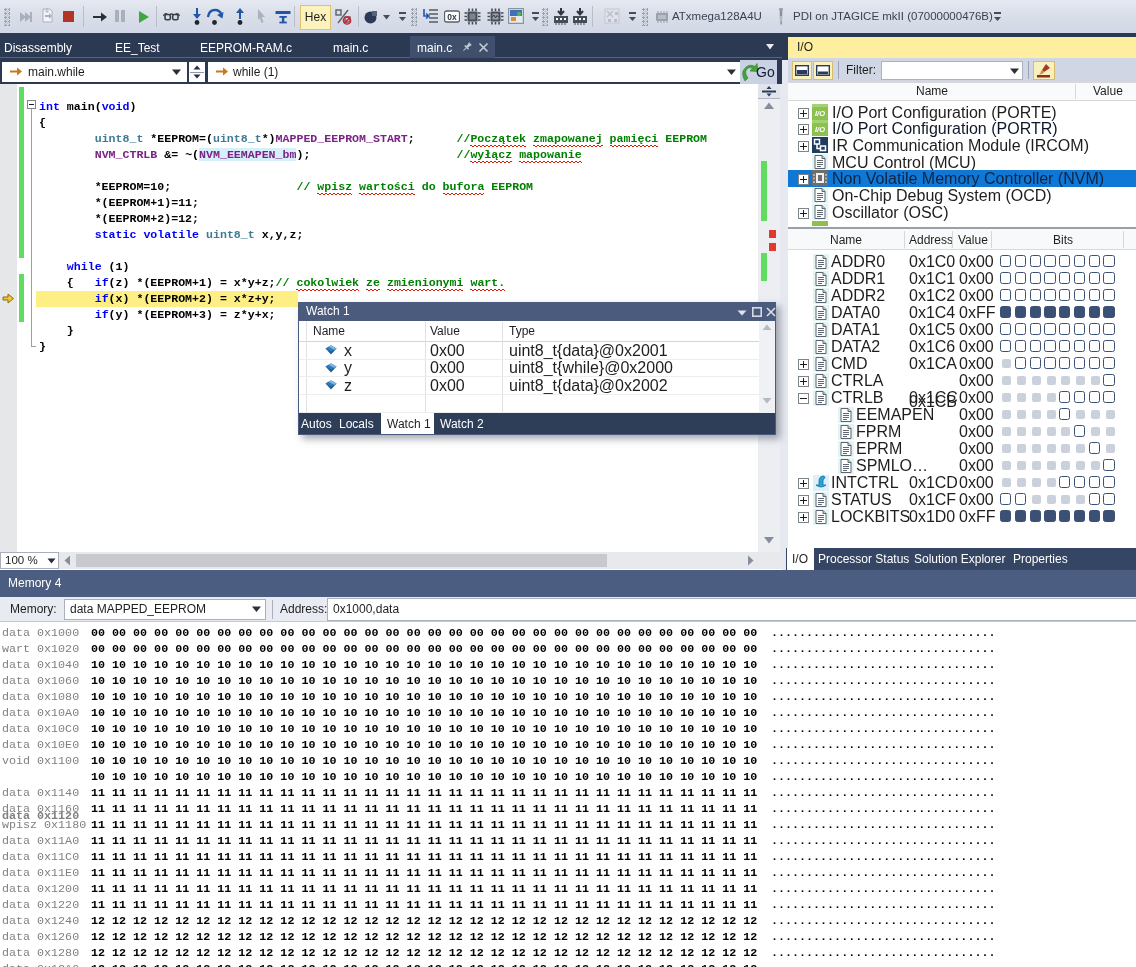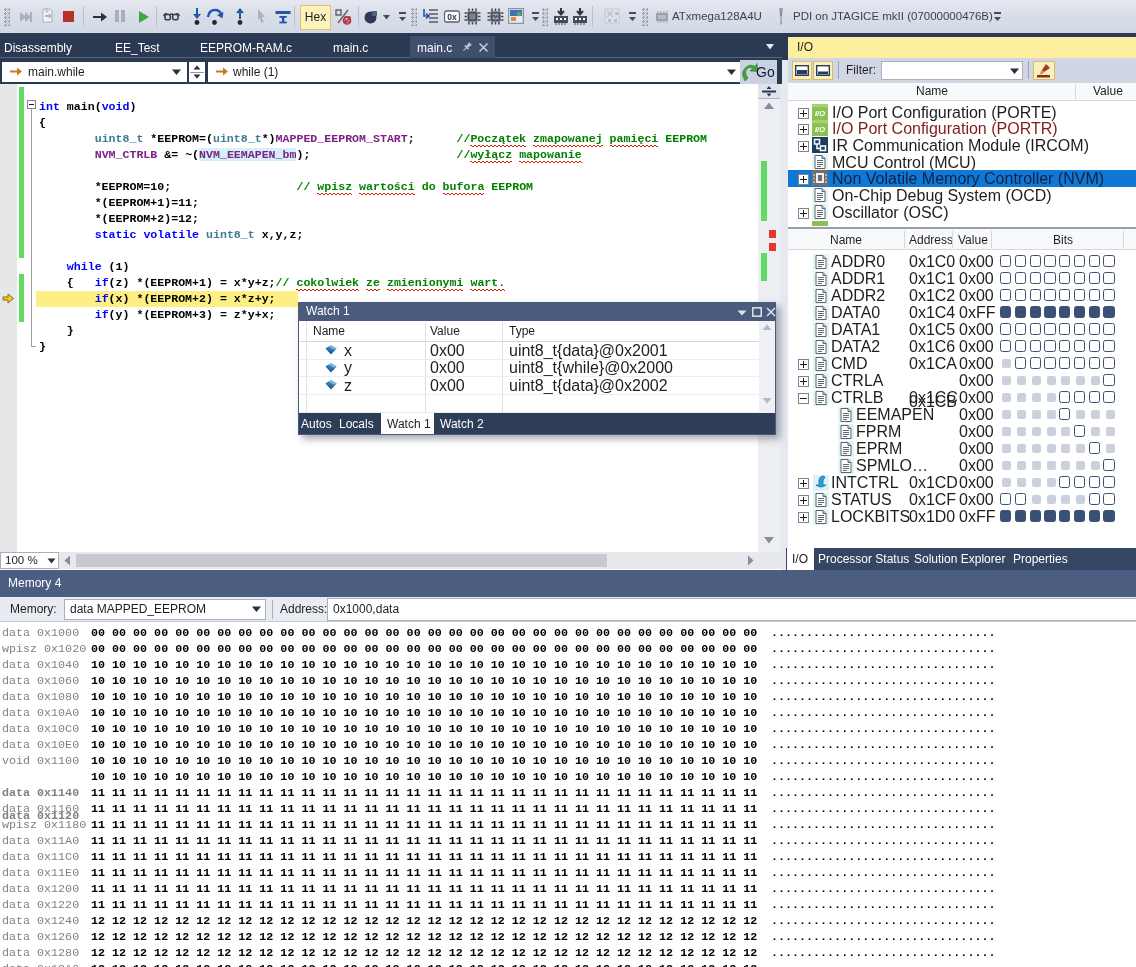--- a/index.html
+++ b/index.html
@@ -351,21 +351,21 @@
 <div class="rowtxt" style="left:832px;top:104px;color:#1e1e1e;">I/O Port Configuration (PORTE)</div>
 <div class="exp" style="left:798px;top:124px;">
     <i></i>
     <b></b>
   </div>
 <svg class="a" style="left:812px;top:120px;" width="16" height="16" viewBox="0 0 16 16">
     <rect x="0" y="0" width="16" height="16" fill="#8cc152"></rect>
     <rect x="0" y="0" width="16" height="3" fill="#a5d273"></rect>
     <text x="8" y="11.5" font-size="7.5" font-weight="bold" font-style="italic" fill="#fff" text-anchor="middle" font-family="Liberation Sans">I/O</text>
   </svg>
-<div class="rowtxt" style="left:832px;top:120px;color:#7f1d1d;">I/O Port Configuration (PORTR)</div>
+<div class="rowtxt" style="left:832px;top:120px;color:#0f172a;">I/O Port Configuration (PORTR)</div>
 <div class="exp" style="left:798px;top:141px;">
     <i></i>
     <b></b>
   </div>
 <svg class="a" style="left:812px;top:137px;" width="16" height="16" viewBox="0 0 16 16">
     <rect x="0" y="0" width="16" height="16" fill="#1d3c5e"></rect>
     <g fill="none" stroke="#fff" stroke-width="1.5">
       <rect x="2.5" y="2.5" width="5" height="4.5"></rect>
       <rect x="8.5" y="9" width="5" height="4.5"></rect>
       <path d="M5 7 L5 11.5 L8.5 11.5"></path>
@@ -763,21 +763,21 @@
 <svg class="a" style="left:251px;top:606px;" width="12" height="7" viewBox="0 0 12 7">
     <path d="M1 0.5 L10 0.5 L5.5 6 Z" fill="#2a2f38"></path>
   </svg>
 <div class="a" style="left:272px;top:600px;width:1px;height:19px;background:#a9afbd;"></div>
 <div class="a" style="left:280px;top:597px;height:24px;line-height:24px;color:#1e1e1e;">Address:</div>
 <div class="a" style="left:327px;top:598px;width:809px;height:23px;background:#fff;border:1px solid #a9afbd;border-right:none;box-sizing:border-box;"></div>
 <div class="a" style="left:333px;top:599px;height:21px;line-height:21px;color:#1e1e1e;">0x1000,data</div>
 <pre class="mem" style="left:2px;top:625px;color:#808080;font-weight:normal;">data 0x1000</pre>
 <pre class="mem" style="left:91px;top:625px;">00 00 00 00 00 00 00 00 00 00 00 00 00 00 00 00 00 00 00 00 00 00 00 00 00 00 00 00 00 00 00 00</pre>
 <pre class="mem" style="left:771px;top:625px;">................................</pre>
-<pre class="mem" style="left:2px;top:641px;color:#808080;font-weight:normal;">wpisz 0x1020</pre>
+<pre class="mem" style="left:2px;top:641px;color:#808080;font-weight:normal;">wart 0x1020</pre>
 <pre class="mem" style="left:91px;top:641px;">00 00 00 00 00 00 00 00 00 00 00 00 00 00 00 00 00 00 00 00 00 00 00 00 00 00 00 00 00 00 00 00</pre>
 <pre class="mem" style="left:771px;top:641px;">................................</pre>
 <pre class="mem" style="left:2px;top:657px;color:#808080;font-weight:normal;">data 0x1040</pre>
 <pre class="mem" style="left:91px;top:657px;">10 10 10 10 10 10 10 10 10 10 10 10 10 10 10 10 10 10 10 10 10 10 10 10 10 10 10 10 10 10 10 10</pre>
 <pre class="mem" style="left:771px;top:657px;">................................</pre>
 <pre class="mem" style="left:2px;top:673px;color:#808080;font-weight:normal;">data 0x1060</pre>
 <pre class="mem" style="left:91px;top:673px;">10 10 10 10 10 10 10 10 10 10 10 10 10 10 10 10 10 10 10 10 10 10 10 10 10 10 10 10 10 10 10 10</pre>
 <pre class="mem" style="left:771px;top:673px;">................................</pre>
 <pre class="mem" style="left:2px;top:689px;color:#808080;font-weight:normal;">data 0x1080</pre>
 <pre class="mem" style="left:91px;top:689px;">10 10 10 10 10 10 10 10 10 10 10 10 10 10 10 10 10 10 10 10 10 10 10 10 10 10 10 10 10 10 10 10</pre>
@@ -790,21 +790,21 @@
 <pre class="mem" style="left:771px;top:721px;">................................</pre>
 <pre class="mem" style="left:2px;top:737px;color:#808080;font-weight:normal;">data 0x10E0</pre>
 <pre class="mem" style="left:91px;top:737px;">10 10 10 10 10 10 10 10 10 10 10 10 10 10 10 10 10 10 10 10 10 10 10 10 10 10 10 10 10 10 10 10</pre>
 <pre class="mem" style="left:771px;top:737px;">................................</pre>
 <pre class="mem" style="left:2px;top:753px;color:#808080;font-weight:normal;">void 0x1100</pre>
 <pre class="mem" style="left:91px;top:753px;">10 10 10 10 10 10 10 10 10 10 10 10 10 10 10 10 10 10 10 10 10 10 10 10 10 10 10 10 10 10 10 10</pre>
 <pre class="mem" style="left:771px;top:753px;">................................</pre>
 <pre class="mem" style="left:2px;top:808px;color:#808080;font-weight:bold;">data 0x1120</pre>
 <pre class="mem" style="left:91px;top:769px;">10 10 10 10 10 10 10 10 10 10 10 10 10 10 10 10 10 10 10 10 10 10 10 10 10 10 10 10 10 10 10 10</pre>
 <pre class="mem" style="left:771px;top:769px;">................................</pre>
-<pre class="mem" style="left:2px;top:785px;color:#808080;font-weight:bold;">data 0x1140</pre>
+<pre class="mem" style="left:2px;top:785px;color:#808080;font-weight:normal;">data 0x1140</pre>
 <pre class="mem" style="left:91px;top:785px;">11 11 11 11 11 11 11 11 11 11 11 11 11 11 11 11 11 11 11 11 11 11 11 11 11 11 11 11 11 11 11 11</pre>
 <pre class="mem" style="left:771px;top:785px;">................................</pre>
 <pre class="mem" style="left:2px;top:801px;color:#808080;font-weight:normal;">data 0x1160</pre>
 <pre class="mem" style="left:91px;top:801px;">11 11 11 11 11 11 11 11 11 11 11 11 11 11 11 11 11 11 11 11 11 11 11 11 11 11 11 11 11 11 11 11</pre>
 <pre class="mem" style="left:771px;top:801px;">................................</pre>
 <pre class="mem" style="left:2px;top:817px;color:#808080;font-weight:normal;">wpisz 0x1180</pre>
 <pre class="mem" style="left:91px;top:817px;">11 11 11 11 11 11 11 11 11 11 11 11 11 11 11 11 11 11 11 11 11 11 11 11 11 11 11 11 11 11 11 11</pre>
 <pre class="mem" style="left:771px;top:817px;">................................</pre>
 <pre class="mem" style="left:2px;top:833px;color:#808080;font-weight:normal;">data 0x11A0</pre>
 <pre class="mem" style="left:91px;top:833px;">11 11 11 11 11 11 11 11 11 11 11 11 11 11 11 11 11 11 11 11 11 11 11 11 11 11 11 11 11 11 11 11</pre>

